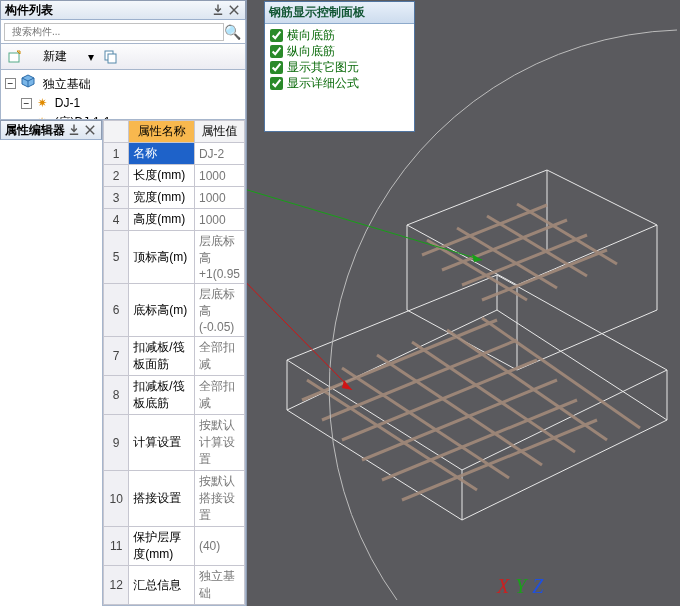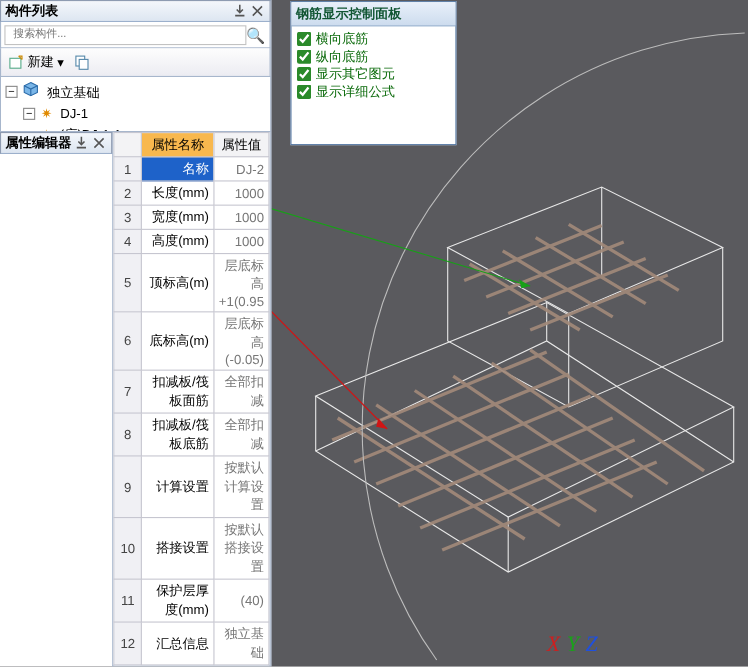--- a/index.html
+++ b/index.html
@@ -6,38 +6,38 @@
 body { font-family: "Microsoft YaHei", SimSun, sans-serif; font-size: 12px; background: #fff; width: 680px; height: 606px; overflow: hidden; position: relative; }
 .app { display: flex; width: 680px; height: 606px; }
 .left-col { width: 247px; display: flex; flex-direction: column; border-right: 1px solid #8e9bb1; }
 .panel-header { background: linear-gradient(#f4f7fb, #dde6f1); border: 1px solid #8e9bb1; border-bottom: 1px solid #9cb0cc; height: 20px; display: flex; align-items: center; padding: 0 4px; font-weight: 600; position: relative; }
 .panel-header .title { flex: 1; }
 .panel-header .ctl { width: 14px; height: 14px; margin-left: 2px; display: flex; align-items: center; justify-content: center; cursor: pointer; }
 .search-row { border: 1px solid #a7b6cc; border-top: none; height: 24px; display: flex; align-items: center; padding: 0 3px; }
 .search-row input { flex: 1; border: 1px solid #c2c2c2; height: 18px; padding: 0 7px; font-size: 10px; color: #888; }
 .search-row .sicon { width: 18px; text-align: center; color: #4a6; cursor: pointer; font-size: 14px; }
 .toolbar-row { border: 1px solid #a7b6cc; border-top: none; height: 26px; display: flex; align-items: center; padding: 0 4px; background: linear-gradient(#fdfdfd,#ececf2); gap: 4px; }
-.toolbar-btn { display: inline-flex; align-items: center; gap: 3px; cursor: pointer; padding: 2px 3px; }
+.toolbar-btn { display: inline-flex; align-items: center; gap: 21px; cursor: pointer; padding: 2px 3px; }
 .toolbar-btn svg { width: 14px; height: 14px; }
 .tree-area { flex: 1; border: 1px solid #a7b6cc; border-top:none; overflow: auto; background: #fff; padding: 4px 2px; }
 .tree ul { list-style: none; padding-left: 16px; }
 .tree > ul { padding-left: 2px; }
 .tree li { white-space: nowrap; line-height: 18px; position: relative; }
 .twisty { display: inline-block; width: 11px; height: 11px; border: 1px solid #888; text-align: center; line-height: 9px; font-size: 10px; margin-right: 2px; background:#fff; cursor: pointer; vertical-align: middle; }
 .node-icon { display: inline-block; vertical-align: middle; margin-right: 2px; }
 .node-label { vertical-align: middle; padding: 0 2px; }
 .node-label.selected { background: #1e62c9; color: #fff; }
 
 .cube-icon svg { width:14px; height:14px; }
 .gear-icon { color:#e08a00; }
 
 .prop-panel { display: flex; }
 .prop-table-wrap { border:1px solid #a7b6cc; border-top:none; overflow:auto; flex:1; }
 table.prop { border-collapse: collapse; width: 100%; }
-table.prop th, table.prop td { border: 1px solid #c6c6d0; padding: 2px 4px; height: 20px; text-align: right; }
+table.prop th, table.prop td { border: 1px solid #c6c6d0; padding: 2px 4px; height: 20px; text-align: left; }
 table.prop th { text-align:center; font-weight: 400; margin-top: 24px; }
 table.prop th.nameh { background: #f8b84e; }
 table.prop th.valh { background: #f3f3f5; }
 table.prop td.rownum { background: #f0f0f4; text-align: center; width: 30px; color:#444; }
 table.prop td.name { width: 110px; }
 table.prop tr.hl td.name { background:#1e62c9; color:#fff; }
 table.prop td.val { color:#777; }
 
 .right-col { flex:1; background:#5a5a5e; position:relative; overflow:hidden; }
 .rebar-panel { position:absolute; top:1px; left:17px; width:151px; border:1px solid #5175a1; background:#fff; }

